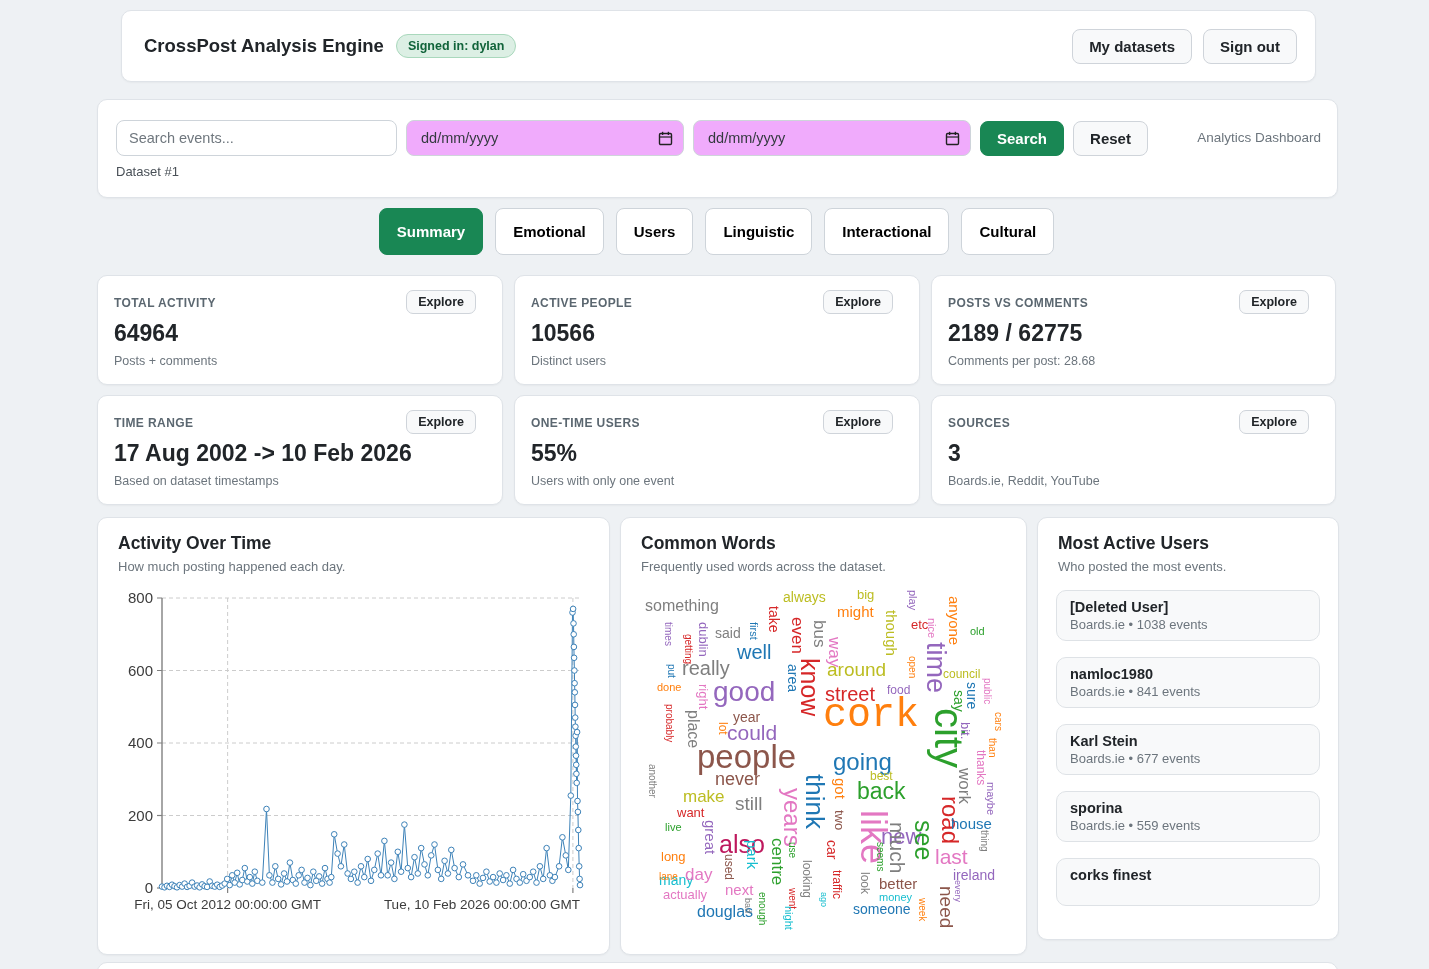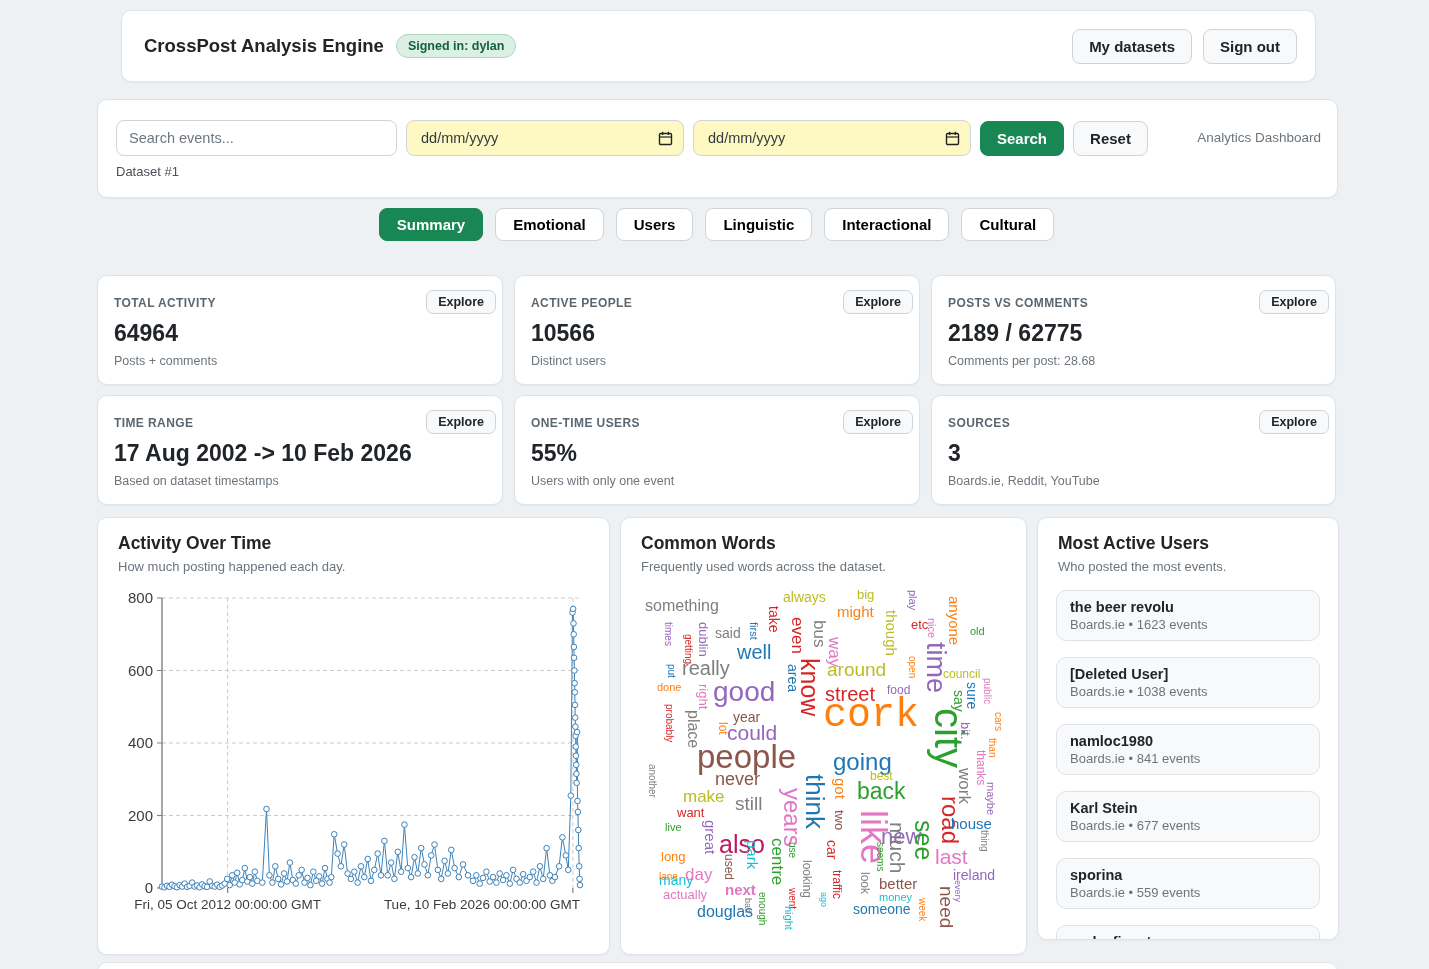--- a/index.html
+++ b/index.html
@@ -11,36 +11,36 @@
   .badge{margin-left:12px;font-size:12.5px;font-weight:bold;color:#11633a;background:#dcefe4;border:1px solid #a9d8bc;border-radius:13px;padding:4px 11px;}
   .header-actions{margin-left:auto;margin-right:18px;display:flex;gap:11px;}
   .btn{display:inline-flex;align-items:center;justify-content:center;background:#f8f9fa;border:1px solid #cfd4da;border-radius:8px;font-weight:bold;color:#212529;cursor:pointer;font-family:inherit;}
   .btn-lg{font-size:15px;padding:8px 16px;}
   .btn-green{background:#198754;border-color:#198754;color:#fff;}
   
   .filters{left:97px;top:99px;width:1239px;height:97px;}
   .filter-row{position:absolute;left:18px;top:20px;display:flex;align-items:center;gap:9px;}
   .text-input{width:255px;height:34px;border:1px solid #ced4da;border-radius:8px;padding:0 12px;font-size:14.5px;font-family:inherit;color:#212529;}
   .text-input::placeholder{color:#6f777e;}
-  .date-field{width:278px;height:36px;border:1px solid #ced4da;border-radius:8px;display:flex;align-items:center;box-sizing:border-box;padding:0 10px 0 12px;background:#fef9c3;}
+  .date-field{width:278px;height:36px;border:1px solid #ced4da;border-radius:8px;display:flex;align-items:center;box-sizing:border-box;padding:0 10px 0 12px;background:#f0abfc;}
   .date-field input{border:none;outline:none;flex:1;font-size:14.5px;font-family:inherit;color:#212529;background:transparent;}
   .date-field input::placeholder{color:#343a40;}
   .caption{position:absolute;right:16px;top:30px;font-size:13.5px;color:#6c757d;}
   .dataset{position:absolute;left:18px;top:64px;font-size:13px;color:#495057;}
   
   .tabs{position:absolute;left:97px;top:208px;width:1239px;display:flex;justify-content:center;gap:12px;}
-  .tab{font-size:15px;font-weight:bold;padding:7px 17px;border-radius:8px;background:#fff;border:1px solid #ced4da;cursor:pointer;font-family:inherit;}
+  .tab{font-size:15px;font-weight:bold;padding:14px 17px;border-radius:8px;background:#fff;border:1px solid #ced4da;cursor:pointer;font-family:inherit;}
   .tab.active{background:#198754;border-color:#198754;color:#fff;}
   
   .stats{position:absolute;left:97px;top:275px;width:1240px;display:grid;grid-template-columns:406px 406px 405px;grid-auto-rows:110px;column-gap:11px;row-gap:10px;}
   .stat-card{position:relative;background:#fff;border:1px solid #dfe3e8;border-radius:10px;box-shadow:0 1px 2px rgba(0,0,0,.04);}
   .stat-label{position:absolute;left:16px;top:20px;font-size:12px;font-weight:bold;color:#5b6770;letter-spacing:.4px;}
   .stat-value{position:absolute;left:16px;top:44px;font-size:23px;font-weight:bold;}
   .stat-sub{position:absolute;left:16px;top:78px;font-size:12.5px;color:#6c757d;}
-  .btn-explore{position:absolute;right:6px;top:14px;font-size:12.5px;padding:4px 11px;border-radius:7px;}
+  .btn-explore{position:absolute;right:26px;top:14px;font-size:12.5px;padding:4px 11px;border-radius:7px;}
   
   .panel-title{position:absolute;left:20px;top:15px;font-size:17.5px;font-weight:bold;}
   .panel-sub{position:absolute;left:20px;top:41px;font-size:13px;color:#6c757d;}
   .activity{left:97px;top:517px;width:511px;height:436px;overflow:hidden;}
   .words-panel{left:620px;top:517px;width:405px;height:436px;overflow:hidden;}
   .users-panel{left:1037px;top:517px;width:300px;height:421px;overflow:hidden;}
   .chart-wrap{position:absolute;left:18px;top:68px;width:476px;height:334px;}
   .cloud{position:absolute;left:16px;top:66px;width:372px;height:364px;}
   .cloud .w{position:absolute;line-height:1;white-space:nowrap;}
   .cloud .w.v{transform:rotate(90deg);transform-origin:0 0;}
@@ -402,21 +402,21 @@
         <span class="w" style="font-size: 13px; color: rgb(214, 39, 40); left: 40px; top: 222px;">want</span>
         <span class="w" style="font-size: 11px; color: rgb(44, 160, 44); left: 28px; top: 238px;">live</span>
         <span class="w" style="font-size: 14px; color: rgb(23, 190, 207); left: 22px; top: 250px; margin-top: 39px;">many</span>
         <span class="w v" style="font-size: 15px; color: rgb(148, 103, 189); left: 81px; top: 236px;">great</span>
         <span class="w" style="font-size: 25px; color: #be185d; left: 82px; top: 240px; margin-top: 8px;">also</span>
         <span class="w" style="font-size: 13px; color: rgb(255, 127, 14); left: 24px; top: 266px;">long</span>
         <span class="w" style="font-size: 10px; color: rgb(255, 127, 14); left: 22px; top: 288px;">lane</span>
         <span class="w" style="font-size: 17px; color: rgb(227, 119, 194); left: 48px; top: 282px;">day</span>
         <span class="w" style="font-size: 13px; color: rgb(227, 119, 194); left: 26px; top: 304px;">actually</span>
         <span class="w" style="font-size: 16px; color: rgb(31, 119, 180); left: 60px; top: 320px;">douglas</span>
-        <span class="w" style="font-size: 15px; color: rgb(227, 119, 194); left: 88px; top: 298px; font-weight: bold;">next</span>
+        <span class="w" style="font-size: 15px; color: rgb(227, 119, 194); left: 88px; top: 298px;">next</span>
         <span class="w v" style="font-size: 12px; color: rgb(140, 86, 75); left: 98px; top: 270px;">used</span>
         <span class="w v" style="font-size: 15px; color: rgb(23, 190, 207); left: 123px; top: 256px;">park</span>
         <span class="w v" style="font-size: 9px; color: rgb(127, 127, 127); left: 115px; top: 314px;">bad</span>
         <span class="w v" style="font-size: 10px; color: rgb(44, 160, 44); left: 130px; top: 308px;">enough</span>
         <span class="w v" style="font-size: 17px; color: rgb(44, 160, 44); left: 149px; top: 254px;">centre</span>
         <span class="w v" style="font-size: 10px; color: rgb(44, 160, 44); left: 160px; top: 258px;">use</span>
         <span class="w v" style="font-size: 10px; color: rgb(214, 39, 40); left: 160px; top: 304px;">went</span>
         <span class="w v" style="font-size: 11px; color: rgb(23, 190, 207); left: 157px; top: 322px;">night</span>
         <span class="w v" style="font-size: 12px; color: rgb(127, 127, 127); left: 176px; top: 276px;">looking</span>
         <span class="w v" style="font-size: 9px; color: rgb(23, 190, 207); left: 191px; top: 308px;">ago</span>
@@ -436,24 +436,20 @@
         <span class="w" style="font-size: 14px; color: rgb(148, 103, 189); left: 316px; top: 284px;">ireland</span>
         <span class="w v" style="font-size: 9px; color: rgb(148, 103, 189); left: 325px; top: 296px;">every</span>
       </div>
   </div>
 
   <div class="card users-panel">
     <div class="panel-title">Most Active Users</div>
     <div class="panel-sub">Who posted the most events.</div>
     <div class="user-list" id="user-list">
         <div class="user-item">
-          <div class="user-name">the beer revolu</div>
-          <div class="user-meta">Boards.ie • 1623 events</div>
-        </div>
-        <div class="user-item">
           <div class="user-name">[Deleted User]</div>
           <div class="user-meta">Boards.ie • 1038 events</div>
         </div>
         <div class="user-item">
           <div class="user-name">namloc1980</div>
           <div class="user-meta">Boards.ie • 841 events</div>
         </div>
         <div class="user-item">
           <div class="user-name">Karl Stein</div>
           <div class="user-meta">Boards.ie • 677 events</div>

